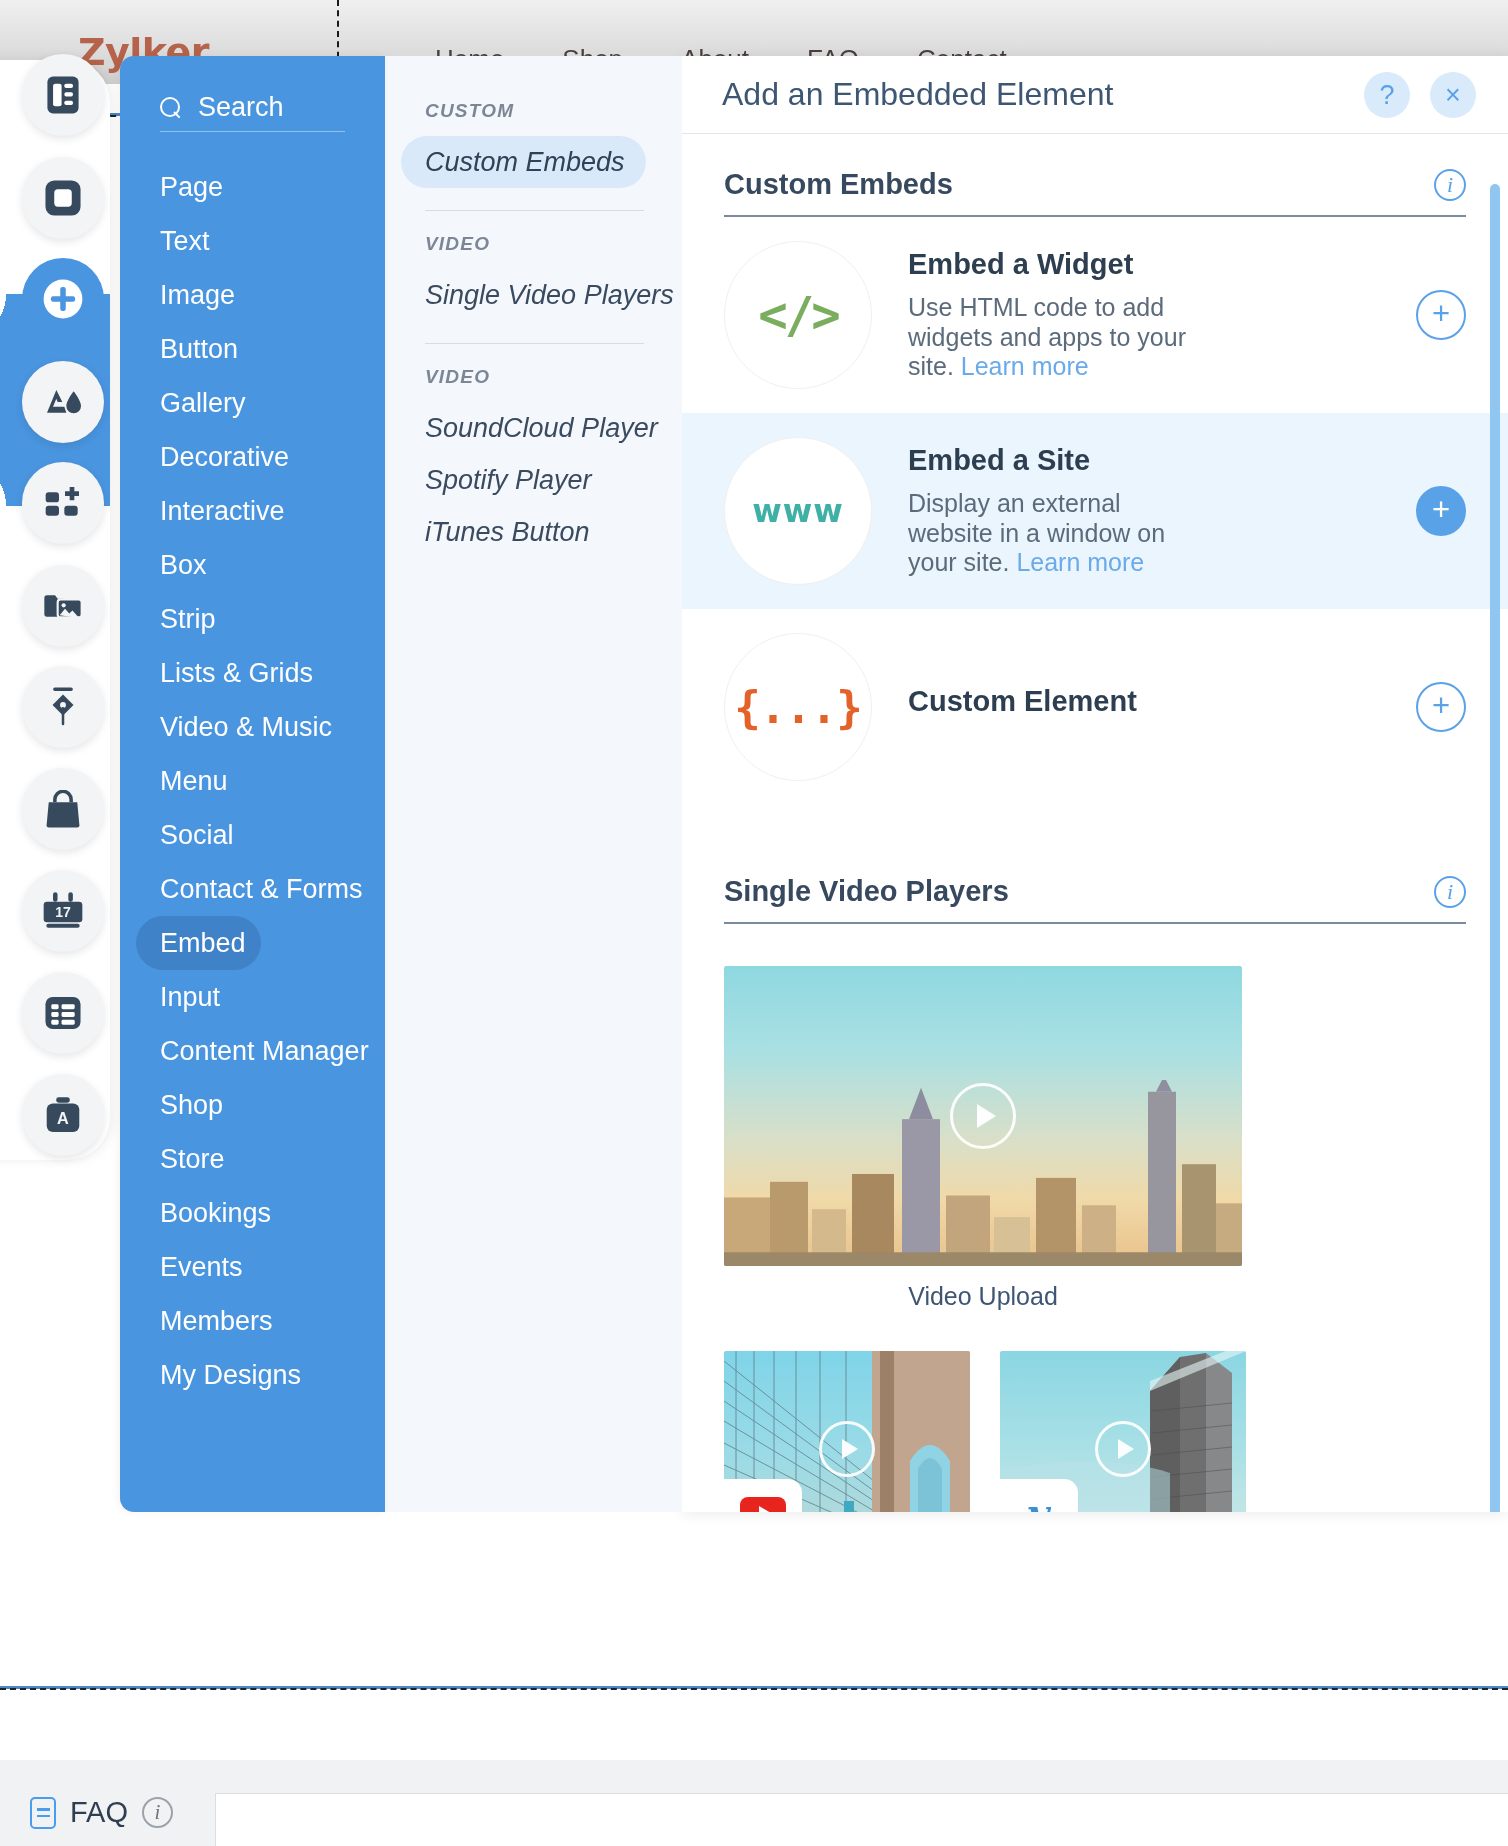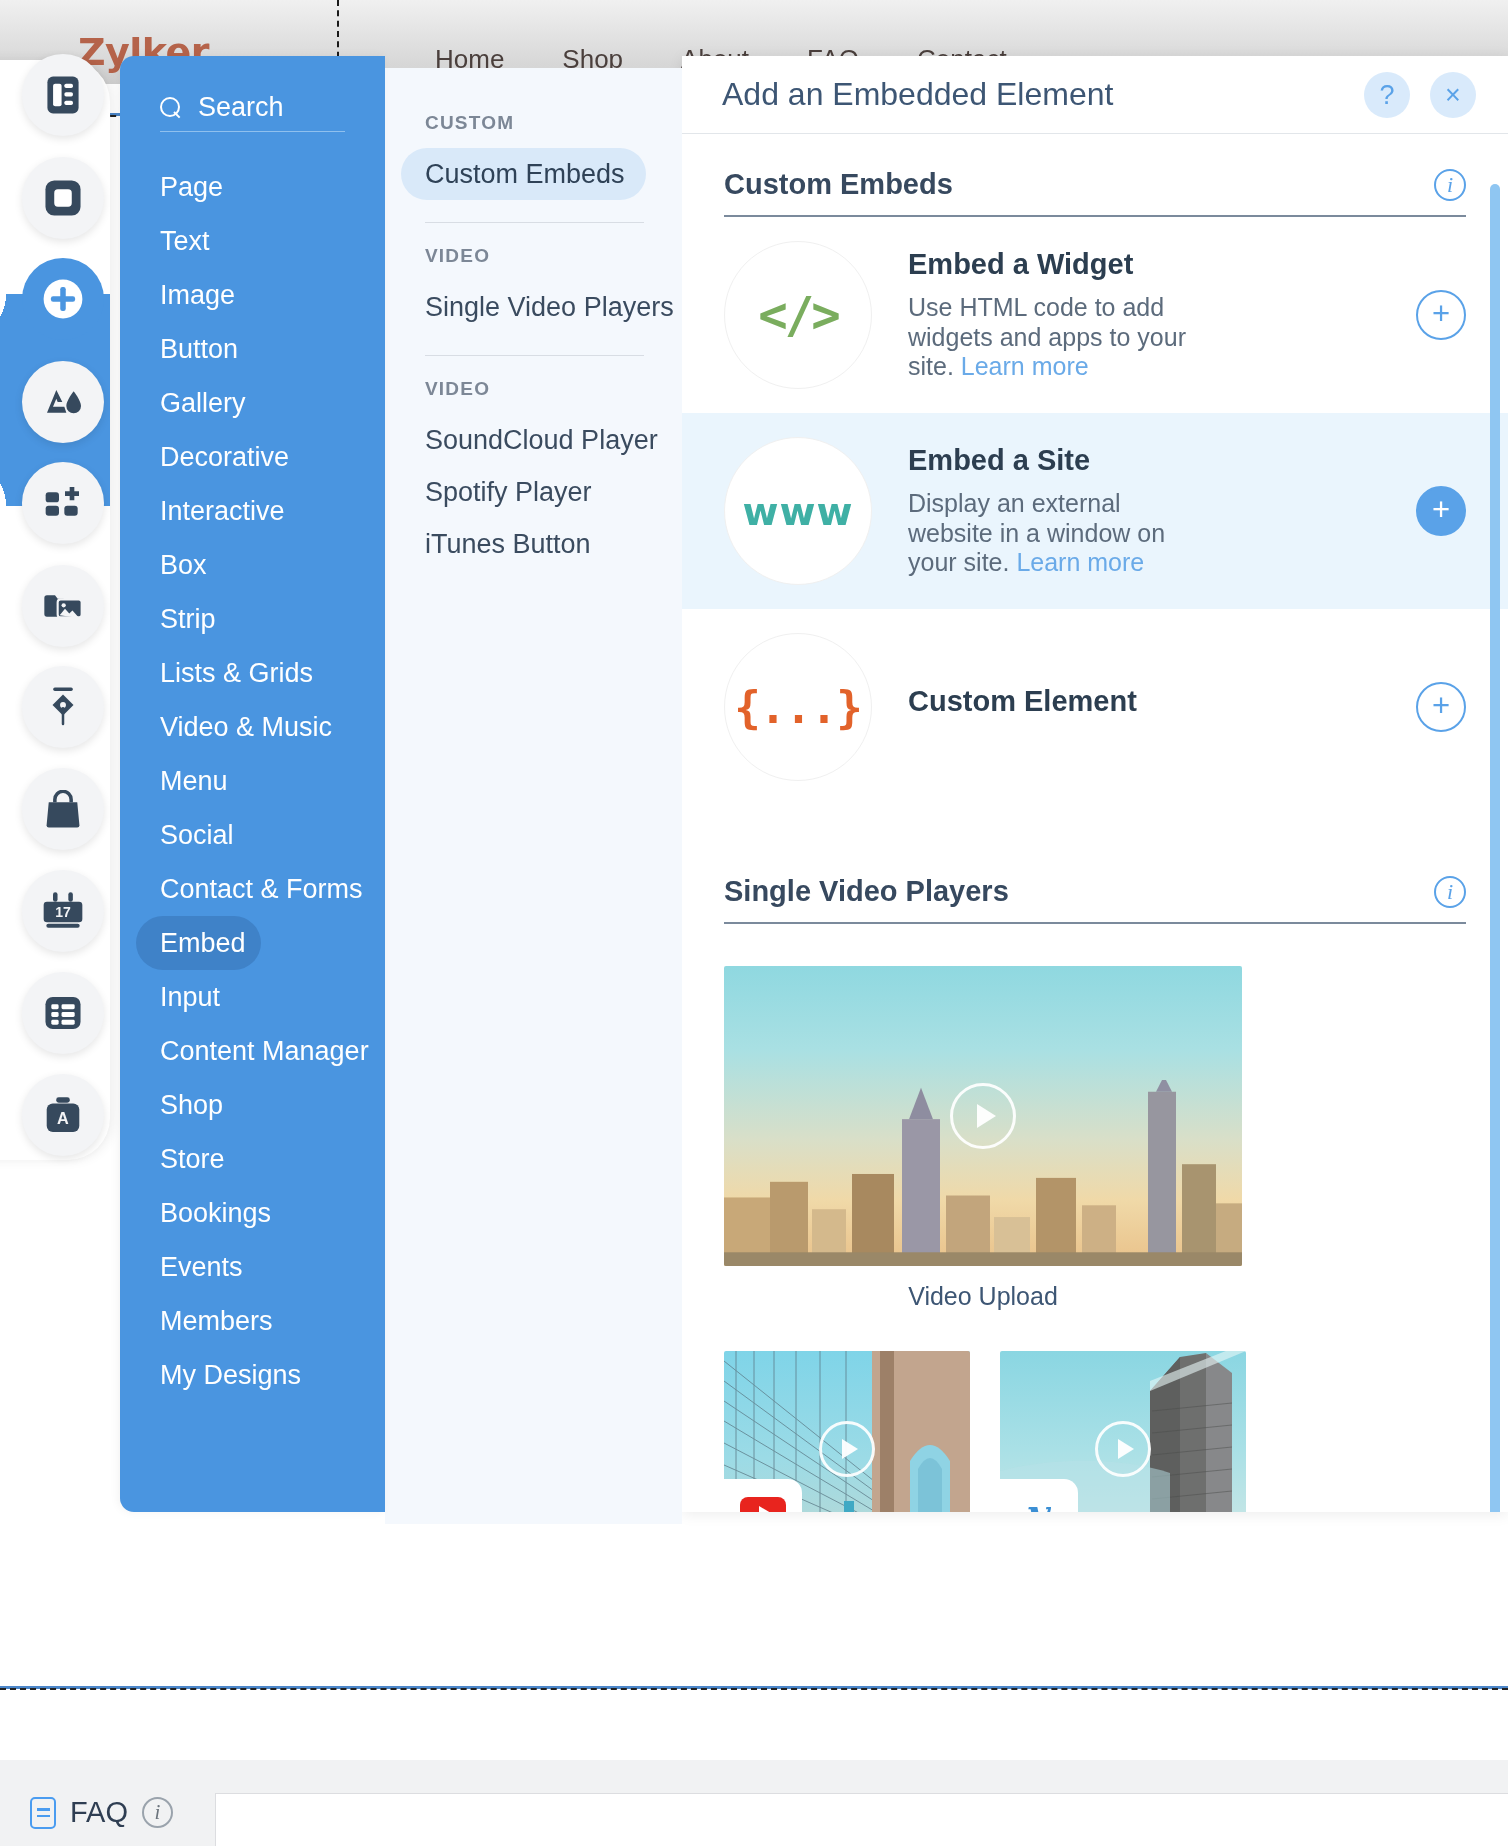--- a/index.html
+++ b/index.html
@@ -136,22 +136,22 @@
     padding-left: 40px; font-size: 27px; color: #ffffff;
     white-space: nowrap;
   }
   .cat-item.sel {
     margin-left: 16px; padding-left: 24px; width: 125px;
     background: #3f82c8; border-radius: 27px;
   }
 
   
   .sub-panel {
-    position: absolute; left: 385px; top: 68px; width: 297px; height: 1456px;
-    background: #f4f8fd; z-index: 18;
+    position: absolute; left: 385px; top: 56px; width: 297px; height: 1456px;
+    background: #f4f8fd; z-index: 18; font-style: italic;
   }
   .sub-group-title {
     font-size: 19px; letter-spacing: 1.2px; color: #7c8796; font-weight: 600;
     padding-left: 40px; margin-bottom: 14px;
   }
   .sub-item {
     font-size: 27px; color: #3a4b5f; height: 52px;
     display: flex; align-items: center; padding-left: 40px; white-space: nowrap;
   }
   .sub-item.sel {
@@ -206,21 +206,21 @@
     min-height: 196px;
   }
   .embed-row.hl { background: #eaf5fd; }
   .embed-thumb {
     flex: 0 0 auto; width: 148px; height: 148px; border-radius: 50%;
     background: #ffffff; border: 1px solid #f0f0f0;
     display: flex; align-items: center; justify-content: center;
     margin-right: 36px;
   }
   .gly-code { font-family: "DejaVu Sans Mono", monospace; font-size: 49px; font-weight: 700; color: #7aad5e; letter-spacing: -3px;}
-  .gly-www  { font-family: "DejaVu Sans", sans-serif; font-size: 39px; font-weight: 700; color: #3fb0a5; letter-spacing: 1px;}
+  .gly-www  { font-family: "DejaVu Sans", sans-serif; font-size: 32px; font-weight: 700; color: #3fb0a5; letter-spacing: 1px;}
   .gly-curl { font-family: "DejaVu Sans Mono", monospace; font-size: 44px; font-weight: 700; color: #e2622a; letter-spacing: -1px;}
   .embed-text { flex: 1 1 auto; padding-right: 18px; }
   .embed-name { font-size: 29px; font-weight: 700; color: #2c3e50; margin-bottom: 12px; }
   .embed-desc { font-size: 25px; line-height: 1.18; color: #5c6b7c; max-width: 295px; }
   .embed-desc a { color: #6aaae8; text-decoration: none; }
   .plus-btn {
     flex: 0 0 auto; width: 50px; height: 50px; border-radius: 50%;
     border: 2px solid #5aa2e8; color: #5aa2e8;
     display: flex; align-items: center; justify-content: center;
     font-size: 31px; line-height: 1; padding-bottom: 4px;

